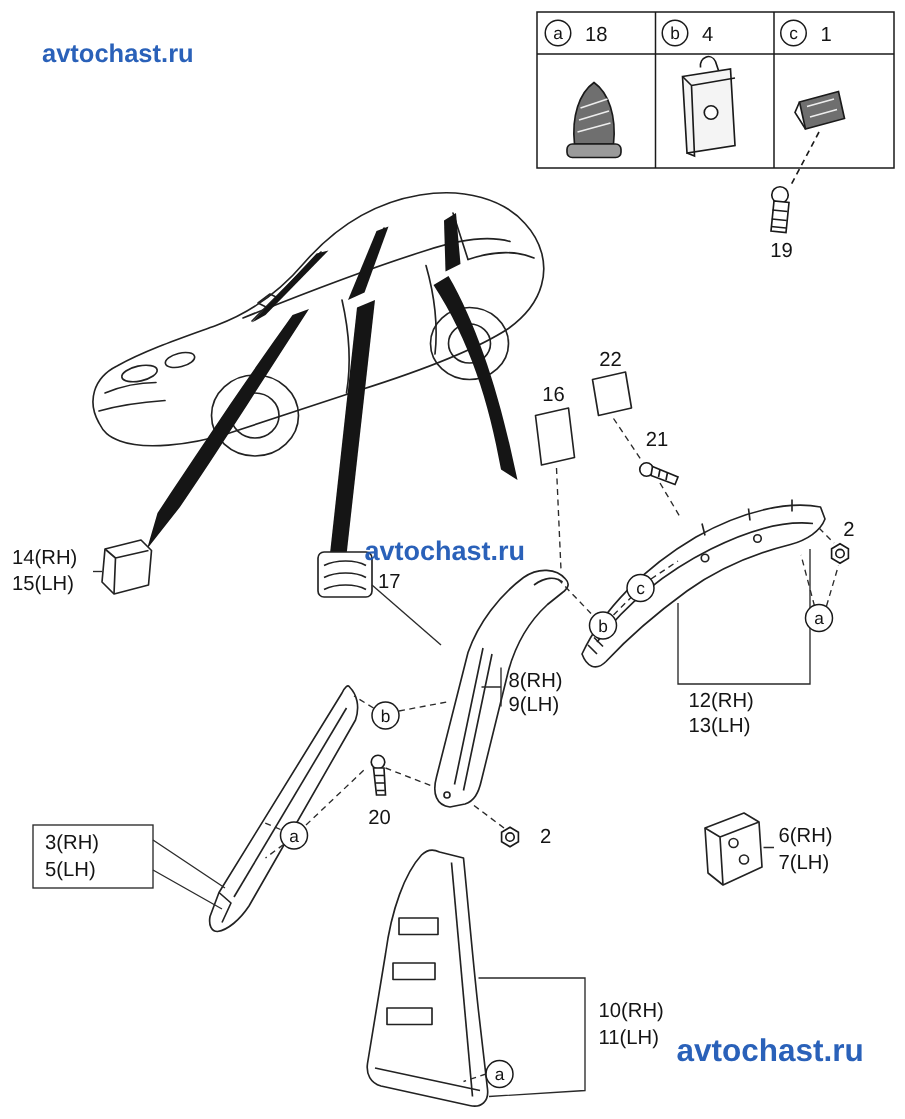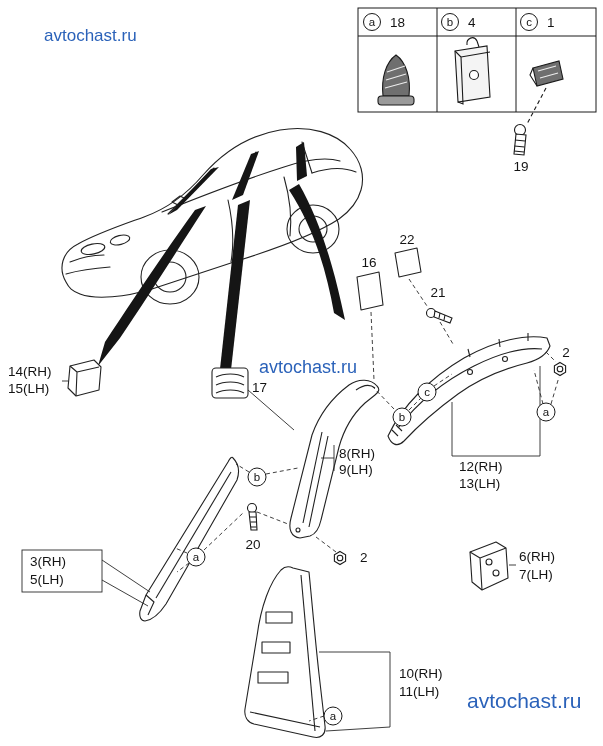--- a/index.html
+++ b/index.html
@@ -2,21 +2,21 @@
 <html style="--wm: #1a56b4;"><head>
 <meta charset="utf-8">
 <style>
   html,body{margin:0;padding:0;background:#ffffff}
   .page{
     position:relative;width:603px;height:746px;background:#fff;overflow:hidden;
     font-family:"Liberation Sans",sans-serif;
   }
   .watermark{
     position:absolute;z-index:3;color:var(--wm,#1a56b4);
-    font-weight:normal;opacity:.93;white-space:nowrap;margin-left:16px;
+    font-weight:bold;opacity:.93;white-space:nowrap;
   }
   .wm-top{left:28px;top:26px;font-size:17px}
   .wm-center{left:243px;top:357px;font-size:18px}
   .wm-bottom{left:451px;top:689px;font-size:21px}
   svg.diagram{position:absolute;left:0;top:0;z-index:1}
   svg text{font-family:"Liberation Sans",sans-serif;font-size:13.5px;fill:#141414}
   text.callout-letter{font-size:11.5px}
   text.legend-count{font-size:13.5px}
 </style>
 </head>

